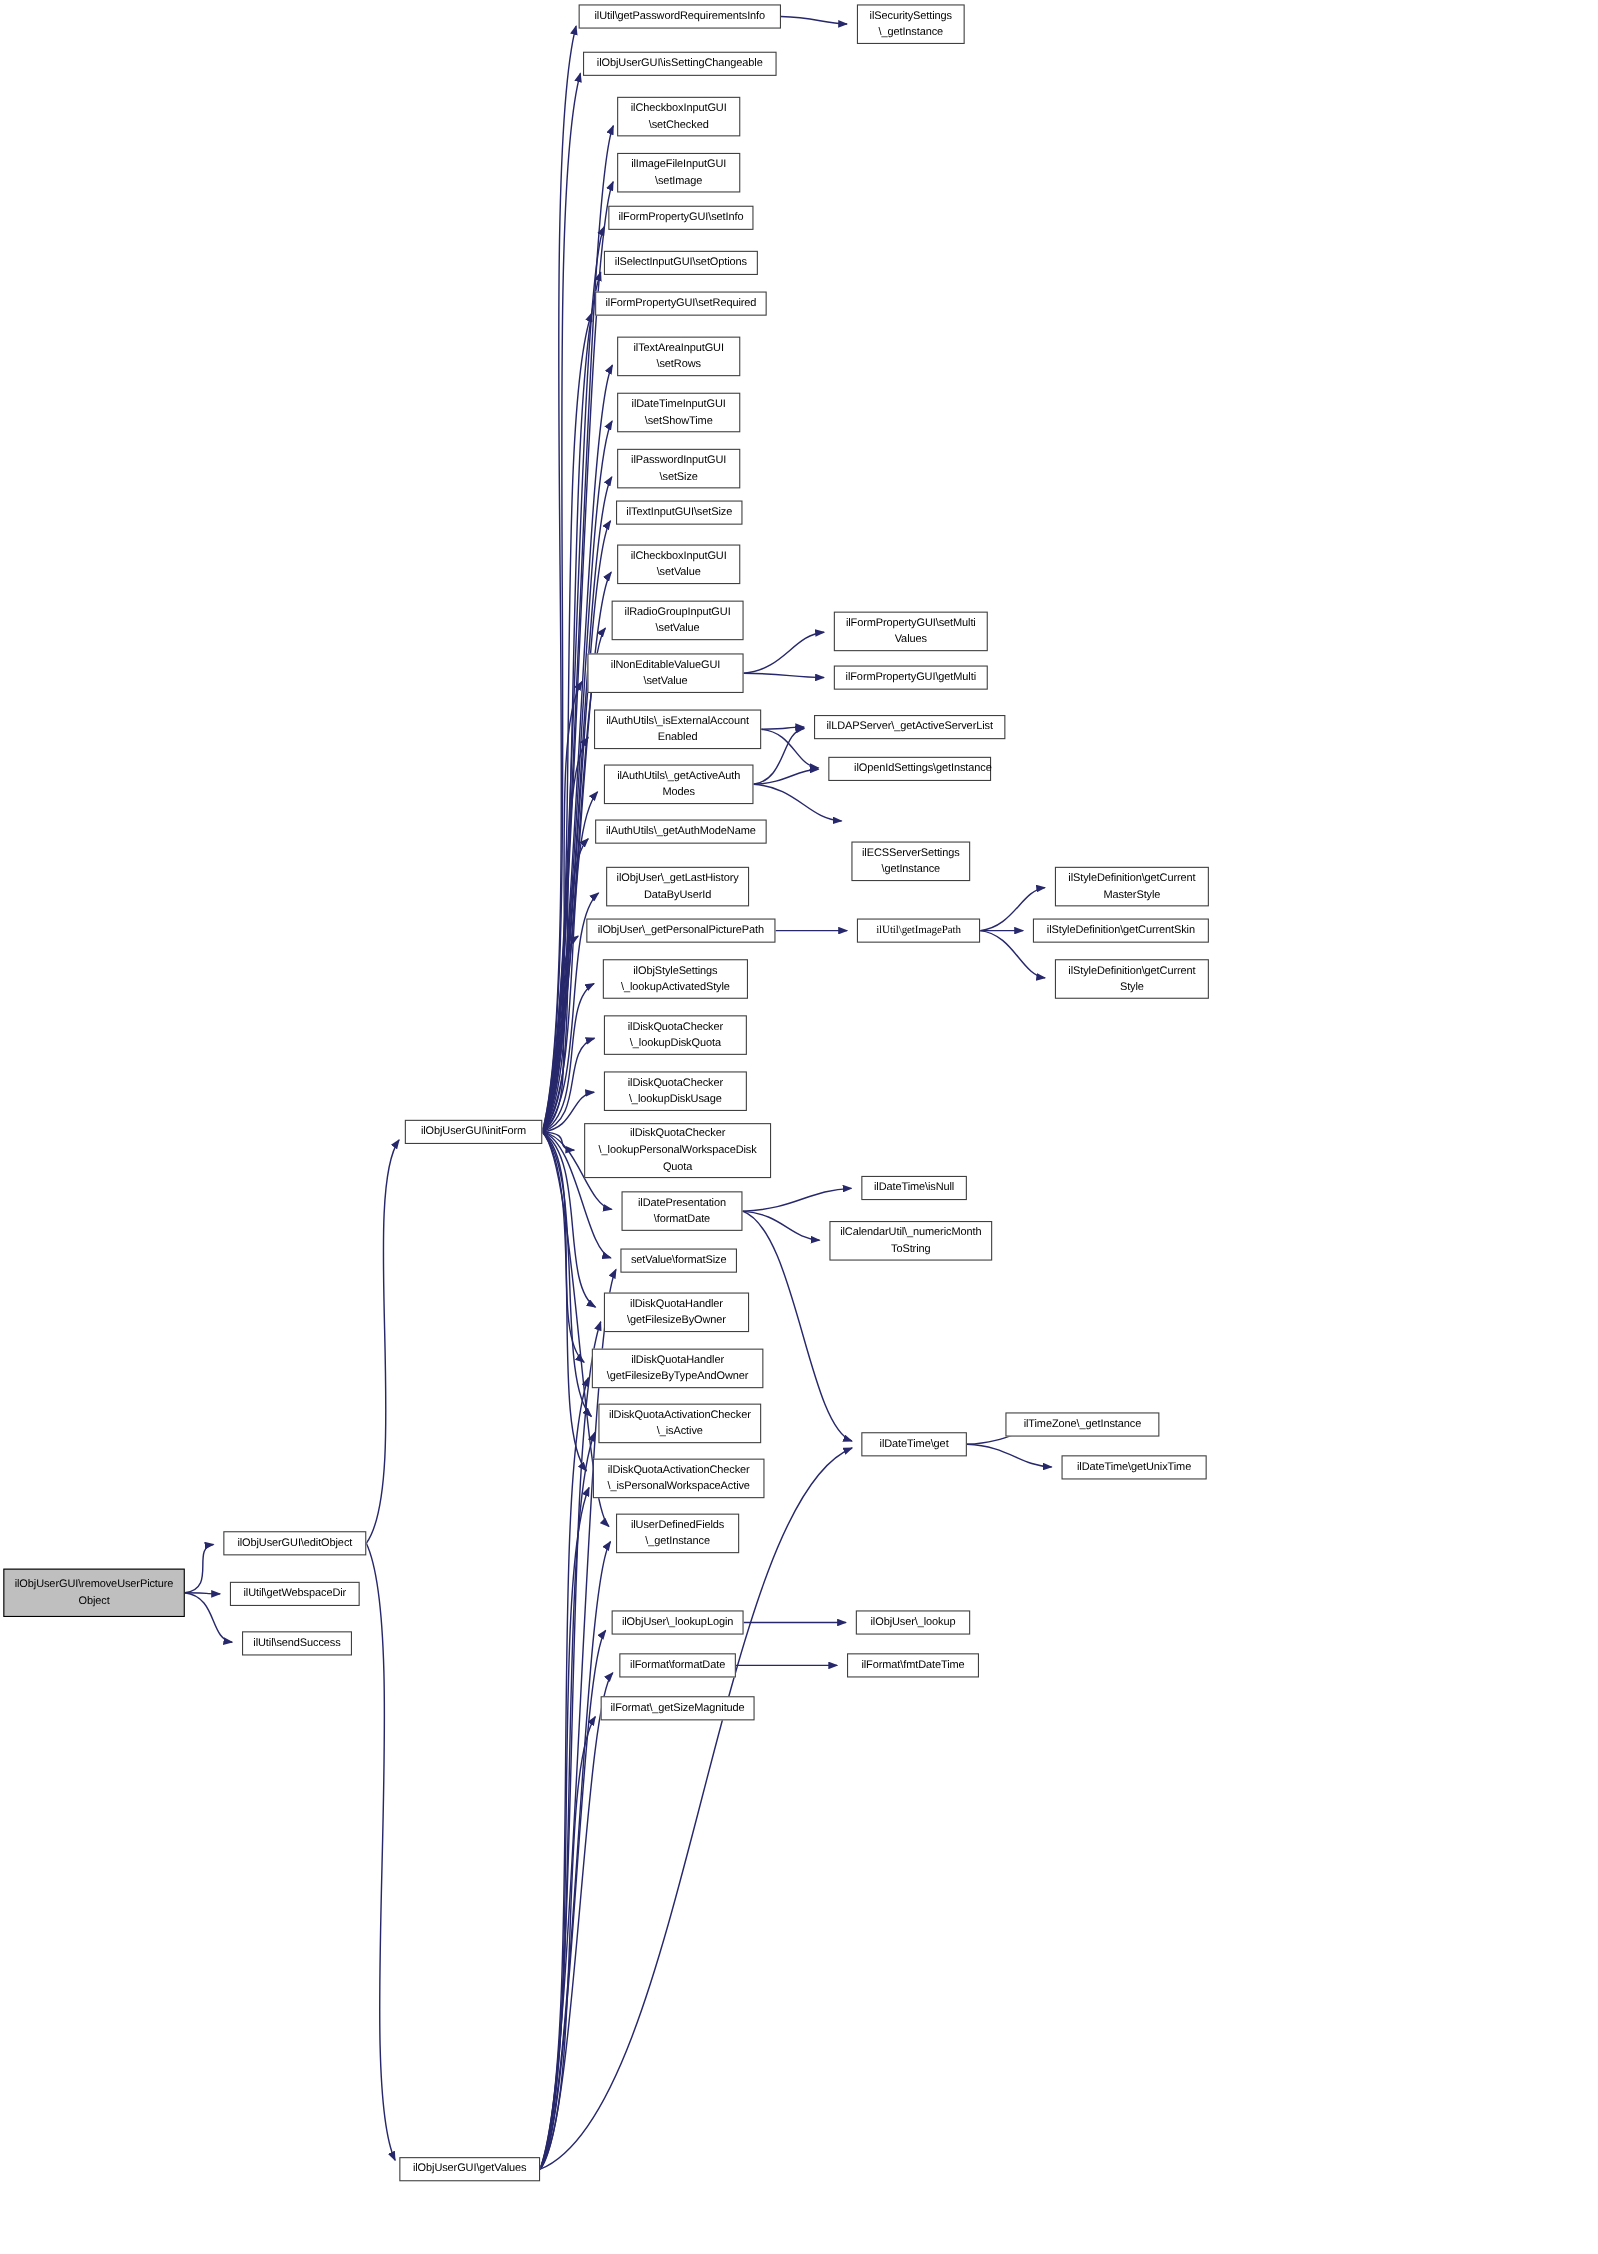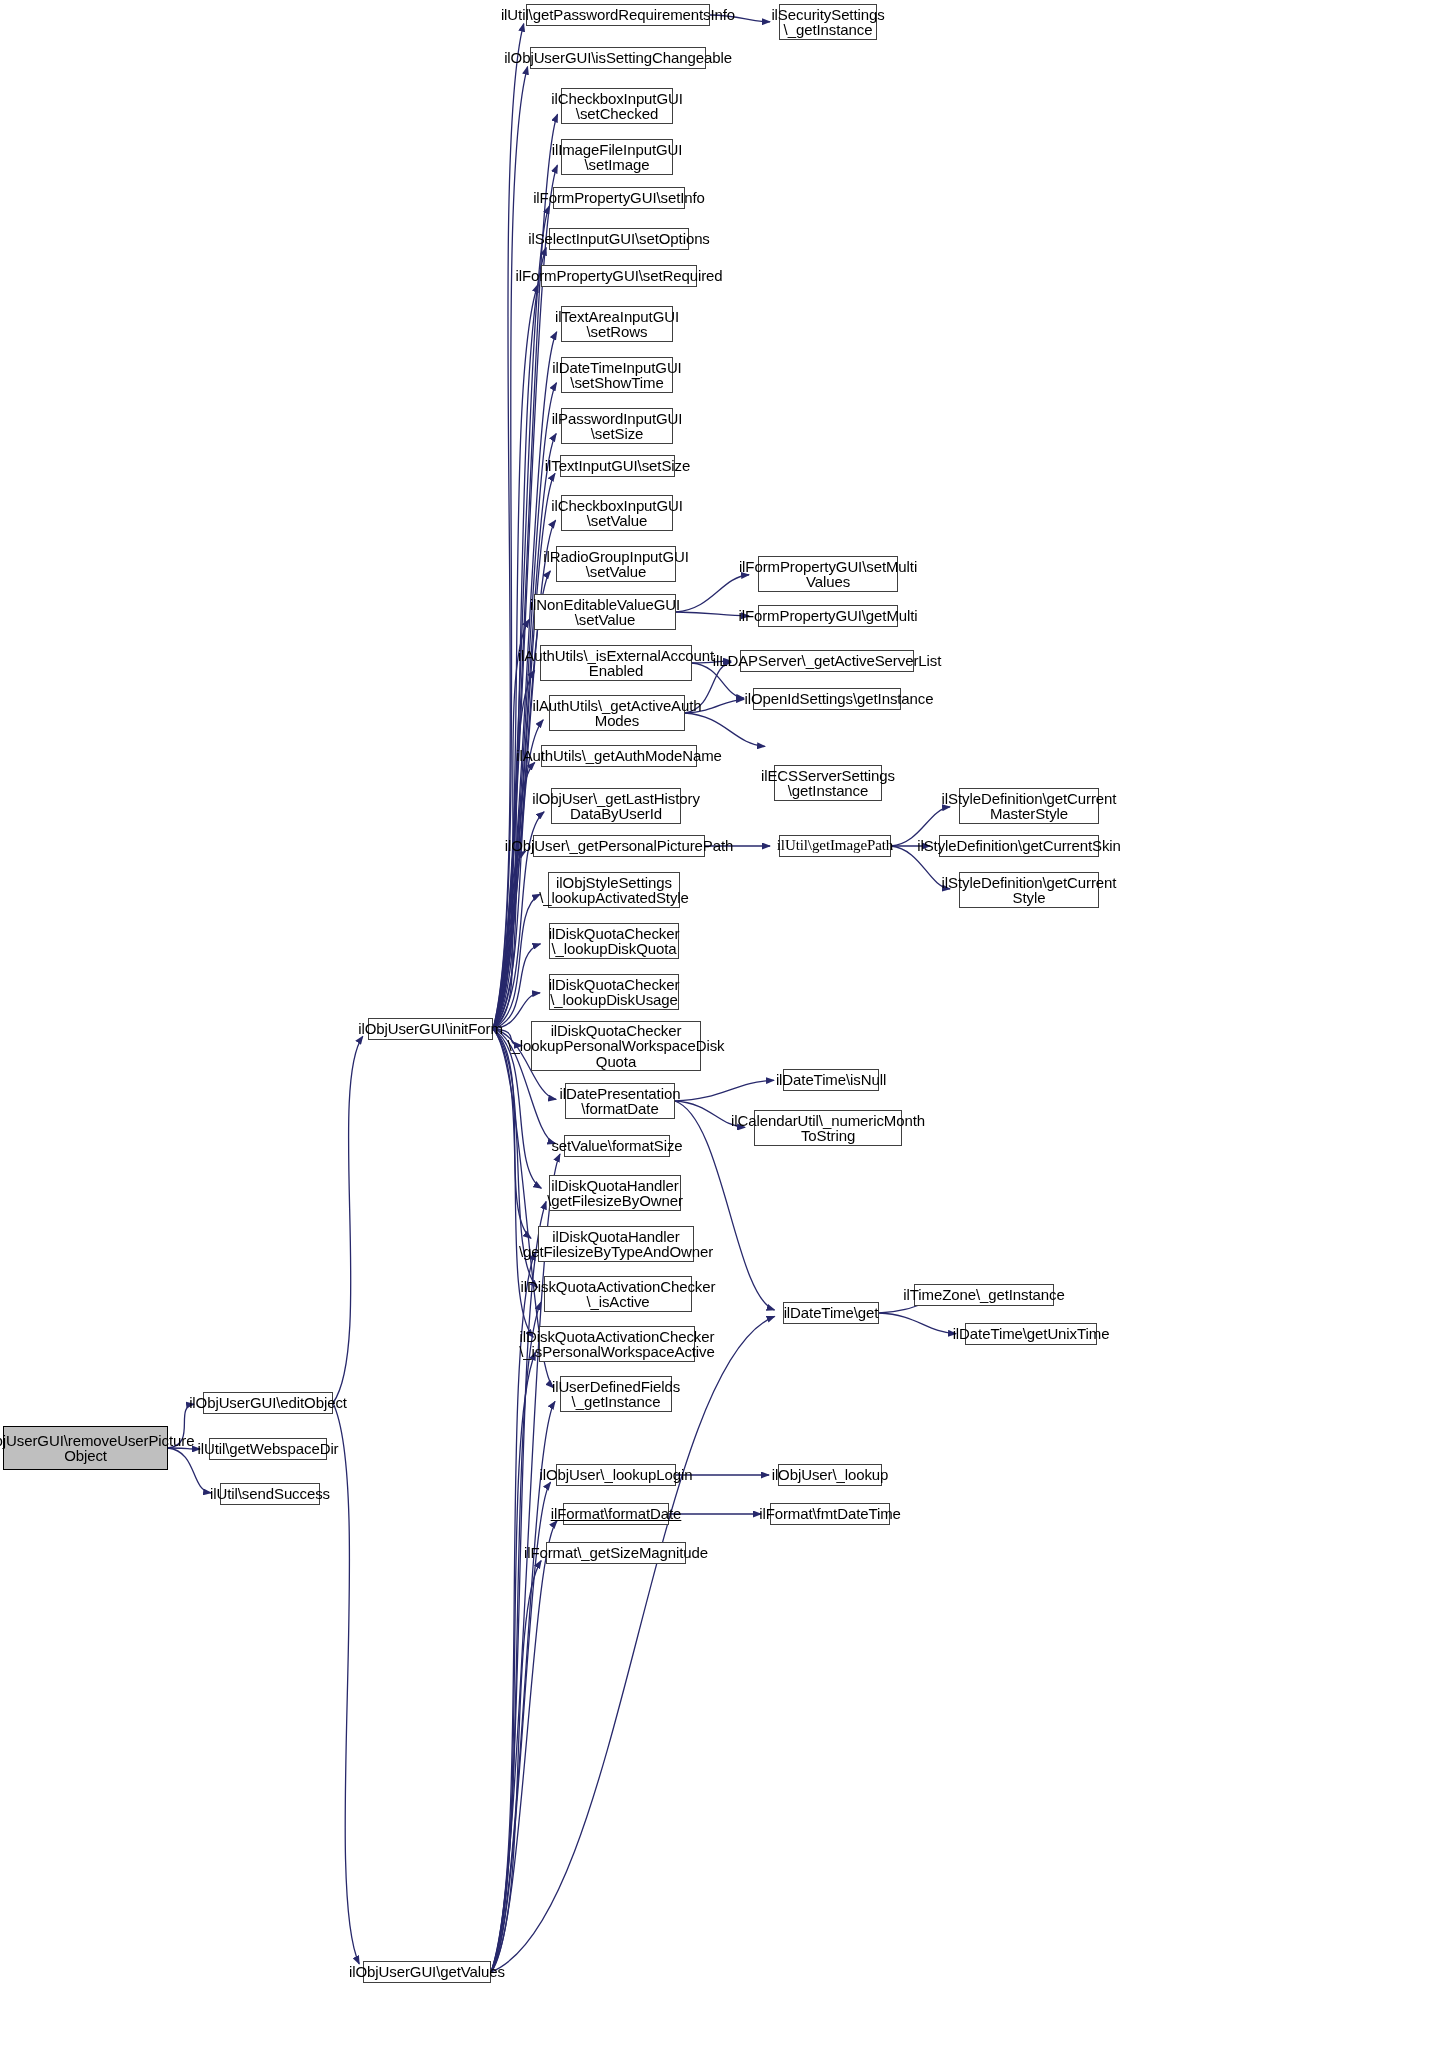--- a/index.html
+++ b/index.html
@@ -22,21 +22,21 @@
     width: 1453px;
     height: 2049px;
     pointer-events: none;
   }
   .node {
     position: absolute;
     box-sizing: border-box;
     border: 1px solid #404040;
     background: #ffffff;
     color: #000000;
-    font-size: 15px;
+    font-size: 10px;
     line-height: 15.5px;
     text-align: center;
     display: flex;
     align-items: center;
     justify-content: center;
     white-space: pre-line;
     letter-spacing: -0.1px;
     z-index: 5;
   }
   .node.root {
@@ -175,21 +175,21 @@
 \getFilesizeByOwner</div>
       <div class="node" style="left: 538px; top: 1226px; width: 156px; height: 36px;">ilDiskQuotaHandler
 \getFilesizeByTypeAndOwner</div>
       <div class="node" style="left: 544px; top: 1276px; width: 148px; height: 36px;">ilDiskQuotaActivationChecker
 \_isActive</div>
       <div class="node" style="left: 539px; top: 1326px; width: 156px; height: 36px;">ilDiskQuotaActivationChecker
 \_isPersonalWorkspaceActive</div>
       <div class="node" style="left: 560px; top: 1376px; width: 112px; height: 36px;">ilUserDefinedFields
 \_getInstance</div>
       <div class="node" style="left: 556px; top: 1464px; width: 120px; height: 22px;">ilObjUser\_lookupLogin</div>
-      <div class="node" style="left: 563px; top: 1503px; width: 106px; height: 22px; text-decoration: underline;">ilFormat\formatDate</div>
+      <div class="node" style="left: 563px; top: 1503px; width: 106px; height: 22px;">ilFormat\formatDate</div>
       <div class="node" style="left: 546px; top: 1542px; width: 140px; height: 22px;">ilFormat\_getSizeMagnitude</div>
       <div class="node" style="left: 779px; top: 4px; width: 98px; height: 36px;">ilSecuritySettings
 \_getInstance</div>
       <div class="node" style="left: 758px; top: 556px; width: 140px; height: 36px;">ilFormPropertyGUI\setMulti
 Values</div>
       <div class="node" style="left: 758px; top: 605px; width: 140px; height: 22px;">ilFormPropertyGUI\getMulti</div>
       <div class="node" style="left: 740px; top: 650px; width: 174px; height: 22px;">ilLDAPServer\_getActiveServerList</div>
       <div class="node" style="left: 753px; top: 688px; width: 148px; height: 22px; padding-left: 24px;">ilOpenIdSettings\getInstance</div>
       <div class="node" style="left: 774px; top: 765px; width: 108px; height: 36px;">ilECSServerSettings
 \getInstance</div>

